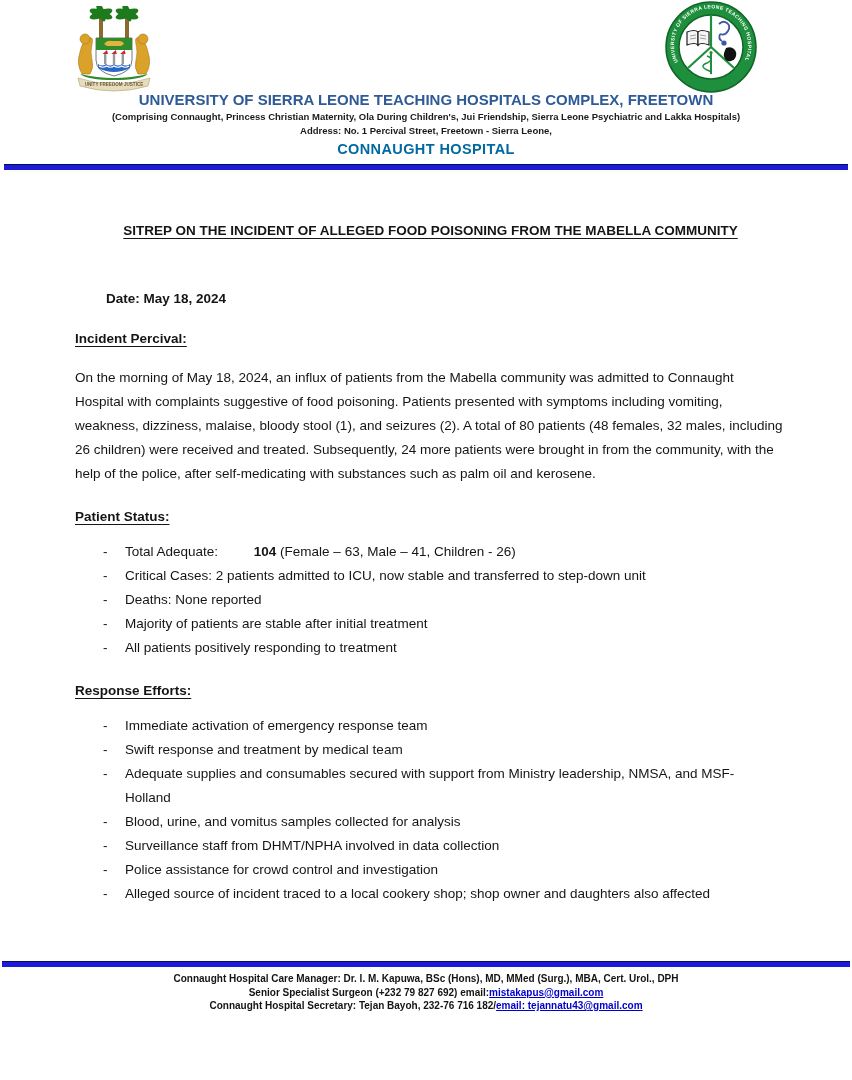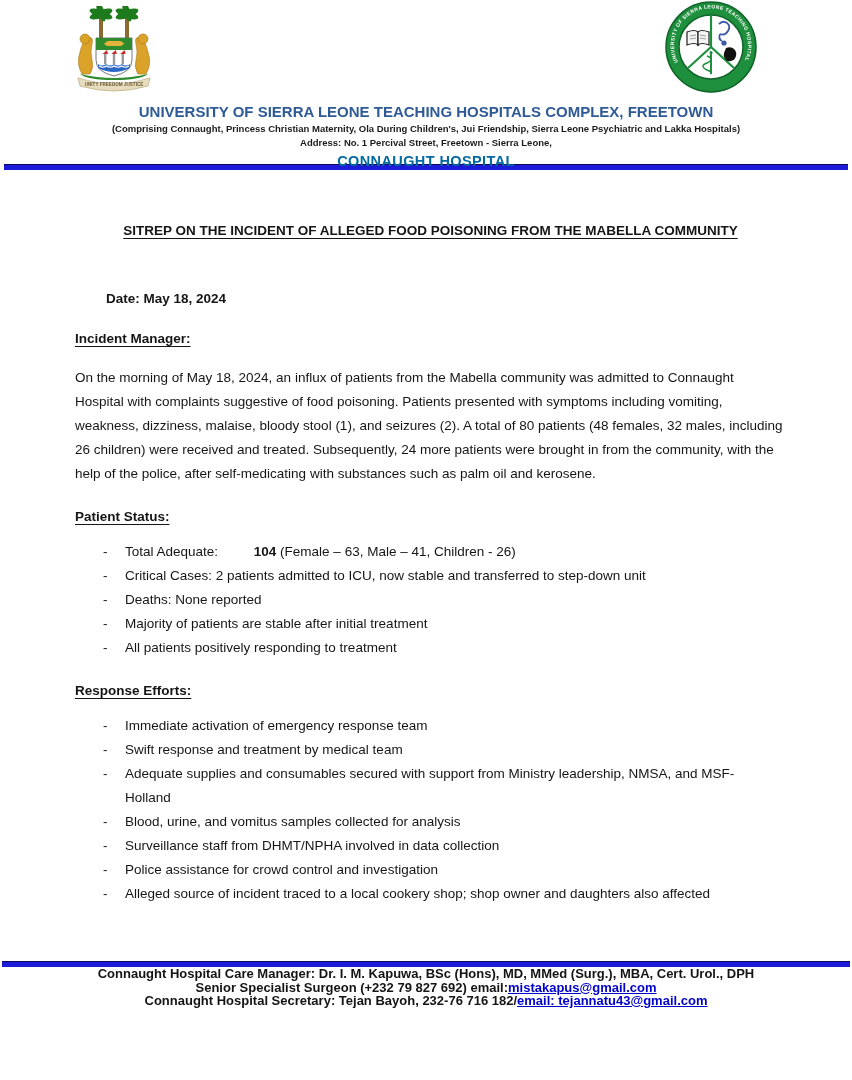--- a/index.html
+++ b/index.html
@@ -5,42 +5,42 @@
   html,body{margin:0;padding:0;background:#ffffff;}
   .page{
     position:relative;width:852px;height:1080px;background:#ffffff;overflow:hidden;
     font-family:"Liberation Sans","DejaVu Sans",sans-serif;color:#151515;
   }
   
   .letterhead{position:relative;height:164px;}
   .logo-left{position:absolute;left:72px;top:6px;width:84px;height:90px;}
   .logo-right{position:absolute;left:664px;top:0px;width:94px;height:94px;}
   .lh-text{position:absolute;left:0;right:0;top:91px;text-align:center;}
-  .uni-title{font-size:15px;font-weight:bold;color:#2E5A96;margin-top:12px;}
+  .uni-title{font-size:15px;font-weight:bold;color:#2E5A96;}
   .small-line{font-size:9.5px;font-weight:bold;color:#1a1a1a;margin-top:3px;}
   .hospital-name{font-size:14.5px;font-weight:bold;color:#0369a1;margin-top:5px;letter-spacing:.4px;}
   
   .rule{height:5px;background:#1B1BD8;border-top:1.5px solid #0a0a58;}
   .rule-top{margin:0 4px;}
   .rule-bottom{margin:0 2px;}
   
   .content{padding:16px 66px 0 75px;font-size:13.5px;}
   .doc-title{text-align:center;font-weight:bold;margin-top:32px;}
   .doc-title-line{text-decoration:underline;text-underline-offset:3px;line-height:26px;}
   .date-line{margin-top:46px;font-weight:bold;line-height:18px;padding-left:31px;}
   .section-heading{margin-top:22px;font-weight:bold;text-decoration:underline;text-underline-offset:3px;line-height:18px;}
   .paragraph{margin:18px 0 0 0;line-height:24px;max-width:714px;}
   .bullet-list{margin-top:14px;}
   .bullet-row{display:flex;line-height:24px;}
   .marker{flex:none;width:22px;margin-left:28px;}
   .btext{flex:1;max-width:646px;}
   b{font-weight:bold;margin-left:32px;}
   
   .footer{position:absolute;left:0;right:0;top:961px;}
-  .footer-text{text-align:center;font-size:13px;font-weight:bold;line-height:13.5px;color:#141414;}
+  .footer-text{margin-top:5px;text-align:center;font-size:10px;font-weight:bold;line-height:13.5px;color:#141414;}
   a.email{color:#0000CC;text-decoration:underline;cursor:pointer;}
 </style>
 </head>
 <body>
 
 <div class="page">
 
   <div class="letterhead">
 
     <div class="logo-left">
@@ -146,21 +146,21 @@
   <div class="rule rule-top"></div>
 
   <div class="content">
 
     <div class="doc-title">
       <div class="doc-title-line">SITREP ON THE INCIDENT OF ALLEGED FOOD POISONING FROM THE MABELLA COMMUNITY</div>
     </div>
 
     <div class="date-line">Date: May 18, 2024</div>
 
-    <div class="section-heading">Incident Manager:</div>
+    <div class="section-heading">Incident Percival:</div>
     <p class="paragraph">On the morning of May 18, 2024, an influx of patients from the Mabella community was admitted to Connaught Hospital with complaints suggestive of food poisoning. Patients presented with symptoms including vomiting, weakness, dizziness, malaise, bloody stool (1), and seizures (2). A total of 80 patients (48 females, 32 males, including 26 children) were received and treated. Subsequently, 24 more patients were brought in from the community, with the help of the police, after self-medicating with substances such as palm oil and kerosene.</p>
 
     <div class="section-heading">Patient Status:</div>
     <div class="bullet-list">
       <div class="bullet-row">
         <span class="marker">-</span>
         <span class="btext"><span>Total Adequate: </span><b>104</b><span> (Female – 63, Male – 41, Children - 26)</span></span>
       </div>
       <div class="bullet-row">
         <span class="marker">-</span>

